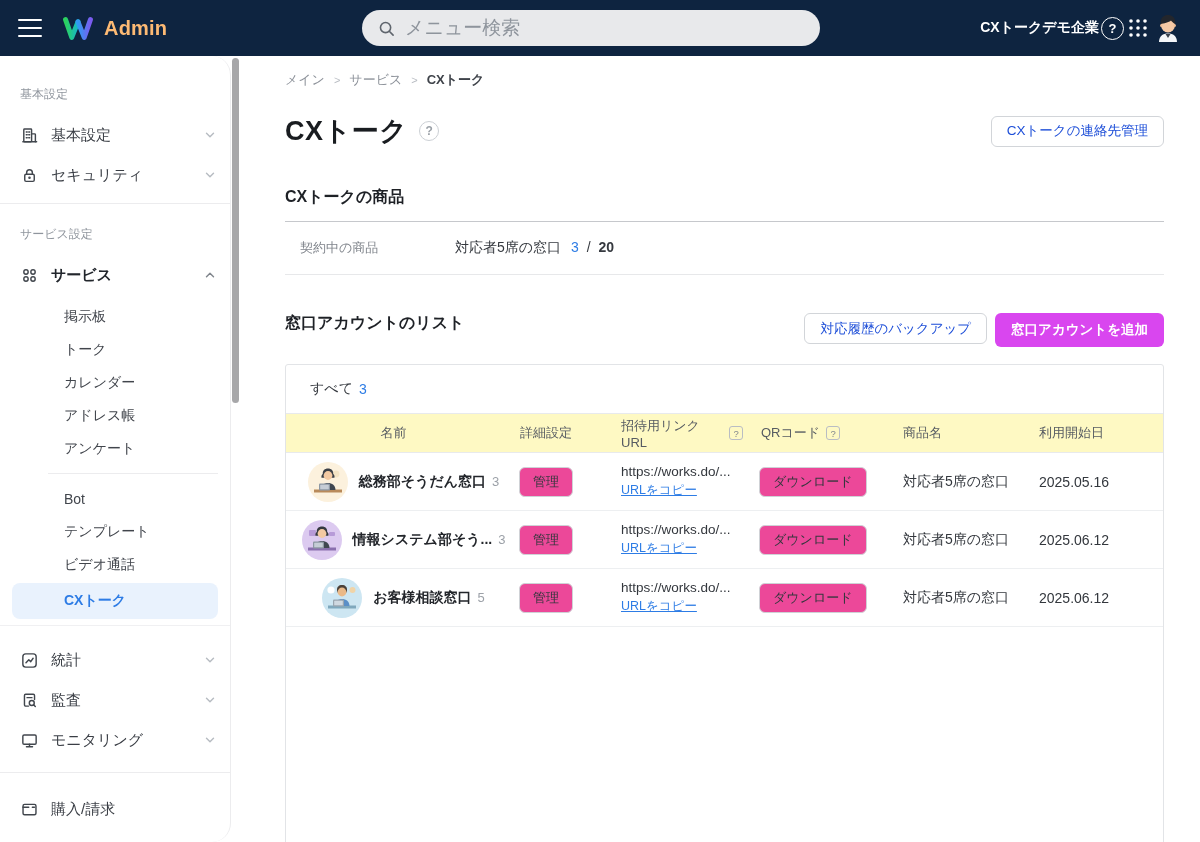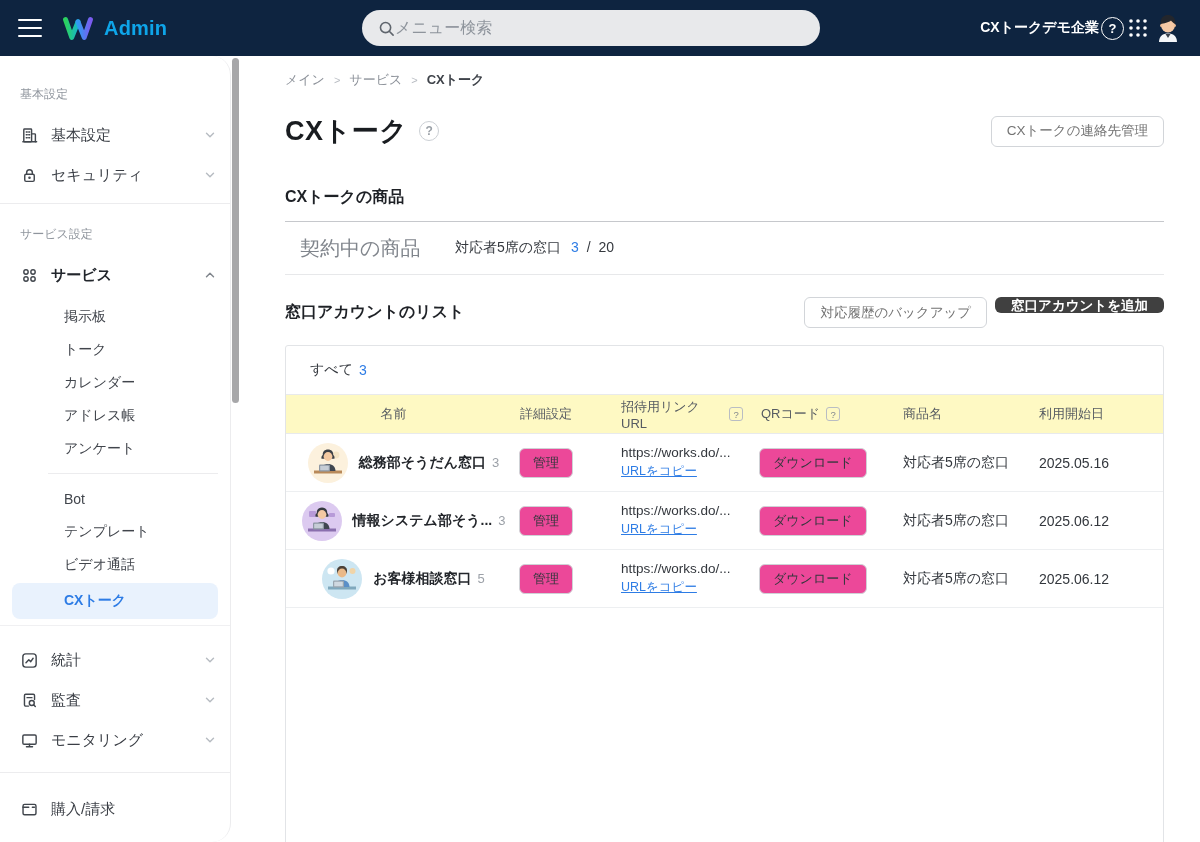--- a/index.html
+++ b/index.html
@@ -9,28 +9,28 @@
     background:#fff; color:#33373d; position:relative;
   }
   
   .topbar {
     position:absolute; left:0; top:0; width:1200px; height:56px;
     background:#0e2440; display:flex; align-items:center;
   }
   .hamburger { margin-left:18px; width:24px; height:18px; display:flex; flex-direction:column; justify-content:space-between; cursor:pointer; }
   .hamburger span { display:block; height:2.4px; background:#fff; border-radius:2px; }
   .brand { display:flex; align-items:center; margin-left:20px; }
-  .brand-name { color:#0ea5e9; font-size:20px; font-weight:700; margin-left:10px; letter-spacing:.2px; }
+  .brand-name { color:#fdba74; font-size:20px; font-weight:700; margin-left:10px; letter-spacing:.2px; }
   .searchpill {
     position:absolute; left:362px; top:10px; width:458px; height:36px;
     background:#e8e9eb; border-radius:18px; display:flex; align-items:center; padding:0 16px;
   }
   .searchpill input {
-    border:none; outline:none; background:transparent; width:100%;
-    font-size:16px; color:#b91c1c; font-family:inherit;
+    border:none; outline:none; background:transparent; margin-left:10px; width:100%;
+    font-size:19px; color:#b91c1c; font-family:inherit;
   }
   .searchpill input::placeholder { color:#8e949c; }
   .topbar-right { position:absolute; right:16px; top:0; height:56px; display:flex; align-items:center; gap:2px; }
   .company { color:#fff; font-size:14px; font-weight:600; }
   .help-circle {
     width:23px; height:23px; border:1.7px solid #fff; border-radius:50%;
     color:#fff; font-size:13px; font-weight:700; display:flex; align-items:center; justify-content:center; cursor:pointer;
   }
   .apps-grid { cursor:pointer; display:flex; }
   .tb-avatar { width:32px; height:32px; border-radius:4px; overflow:hidden; cursor:pointer; }
@@ -67,37 +67,37 @@
   .breadcrumb { margin-top:15px; font-size:13px; color:#8d929a; display:flex; align-items:center; gap:9px; }
   .breadcrumb .sep { color:#b9bdc3; font-size:11px; }
   .breadcrumb .current { color:#3f434a; font-weight:600; }
   .title-row { margin-top:24px; display:flex; align-items:center; }
   .page-title { font-size:27px; font-weight:800; color:#191c20; letter-spacing:.5px; }
   .q-circle {
     width:20px; height:20px; border:1.6px solid #ccd0d5; border-radius:50%; margin-left:12px;
     color:#9aa0a7; font-size:12px; font-weight:700; display:flex; align-items:center; justify-content:center; cursor:pointer;
   }
   .btn-outline {
-    background:#fff; border:1px solid #d2d5d9; border-radius:6px; color:#737373;
+    background:#fff; border:1px solid #d2d5d9; border-radius:6px; color:#1d4ed8;
     font-size:13.5px; font-family:inherit; padding:0 15px; height:31px; cursor:pointer;
   }
   .title-row .btn-outline { margin-left:auto; }
   .sec-heading { font-size:16px; font-weight:700; color:#1e2126; }
   .product-sec { margin-top:38px; }
   .rule-dark { height:1px; background:#c6c8cc; margin-top:13px; }
   .rule-light { height:1px; background:#e7e8ea; }
   .info-row { height:52px; display:flex; align-items:center; padding-left:15px; }
-  .info-label { width:155px; font-size:20px; color:#80858c; }
+  .info-label { width:155px; font-size:13px; color:#80858c; }
   .info-value { font-size:14px; color:#35393f; }
   .blue { color:#2d7ce5; }
-  .accounts-head { margin-top:22px; display:flex; align-items:center; }
+  .accounts-head { margin-top:38px; display:flex; }
   .accounts-head .btns { margin-left:auto; display:flex; gap:8px; }
   .btn-primary {
-    background:#404040; border:none; border-radius:6px; color:#fff; font-weight:700;
-    font-size:13.5px; font-family:inherit; padding:0 16px; height:16px; cursor:pointer;
+    background:#d946ef; border:none; border-radius:6px; color:#fff; font-weight:700;
+    font-size:13.5px; font-family:inherit; padding:0 16px; height:34px; cursor:pointer;
   }
   
   .card { margin-top:17px; border:1px solid #e2e4e7; border-radius:3px; background:#fff; height:520px; }
   .filter-row { height:48px; display:flex; align-items:center; padding-left:24px; font-size:14px; color:#35393f; }
   .filter-row .blue { margin-left:6px; cursor:pointer; }
   .grid-cols { display:grid; grid-template-columns:215px 90px 152px 150px 138px 132px; align-items:center; }
   .thead { background:#fef9c3; border-top:1px solid #e8eaec; border-bottom:1px solid #e8eaec; height:40px; font-size:13px; color:#565b62; }
   .th { display:flex; align-items:center; }
   .th.c { justify-content:center; }
   .th.p30 { padding-left:30px; } .th.p18 { padding-left:18px; } .th.p10 { padding-left:10px; } .th.p8 { padding-left:8px; }
@@ -347,21 +347,21 @@
 
   <div class="product-sec">
     <div class="sec-heading">CXトークの商品</div>
     <div class="rule-dark"></div>
     <div class="info-row">
       <span class="info-label">契約中の商品</span>
       <span class="info-value">
         <span>対応者5席の窓口</span>
         <span class="blue" style="margin-left:6px;">3</span>
         <span style="margin-left:4px;">/</span>
-        <span style="margin-left:4px;">20</span>
+        <span style="margin-left:4px;font-weight:bold;">20</span>
       </span>
     </div>
     <div class="rule-light"></div>
   </div>
 
   <div class="accounts-head">
     <div class="sec-heading">窓口アカウントのリスト</div>
     <div class="btns">
       <button class="btn-outline">対応履歴のバックアップ</button>
       <button class="btn-primary">窓口アカウントを追加</button>

